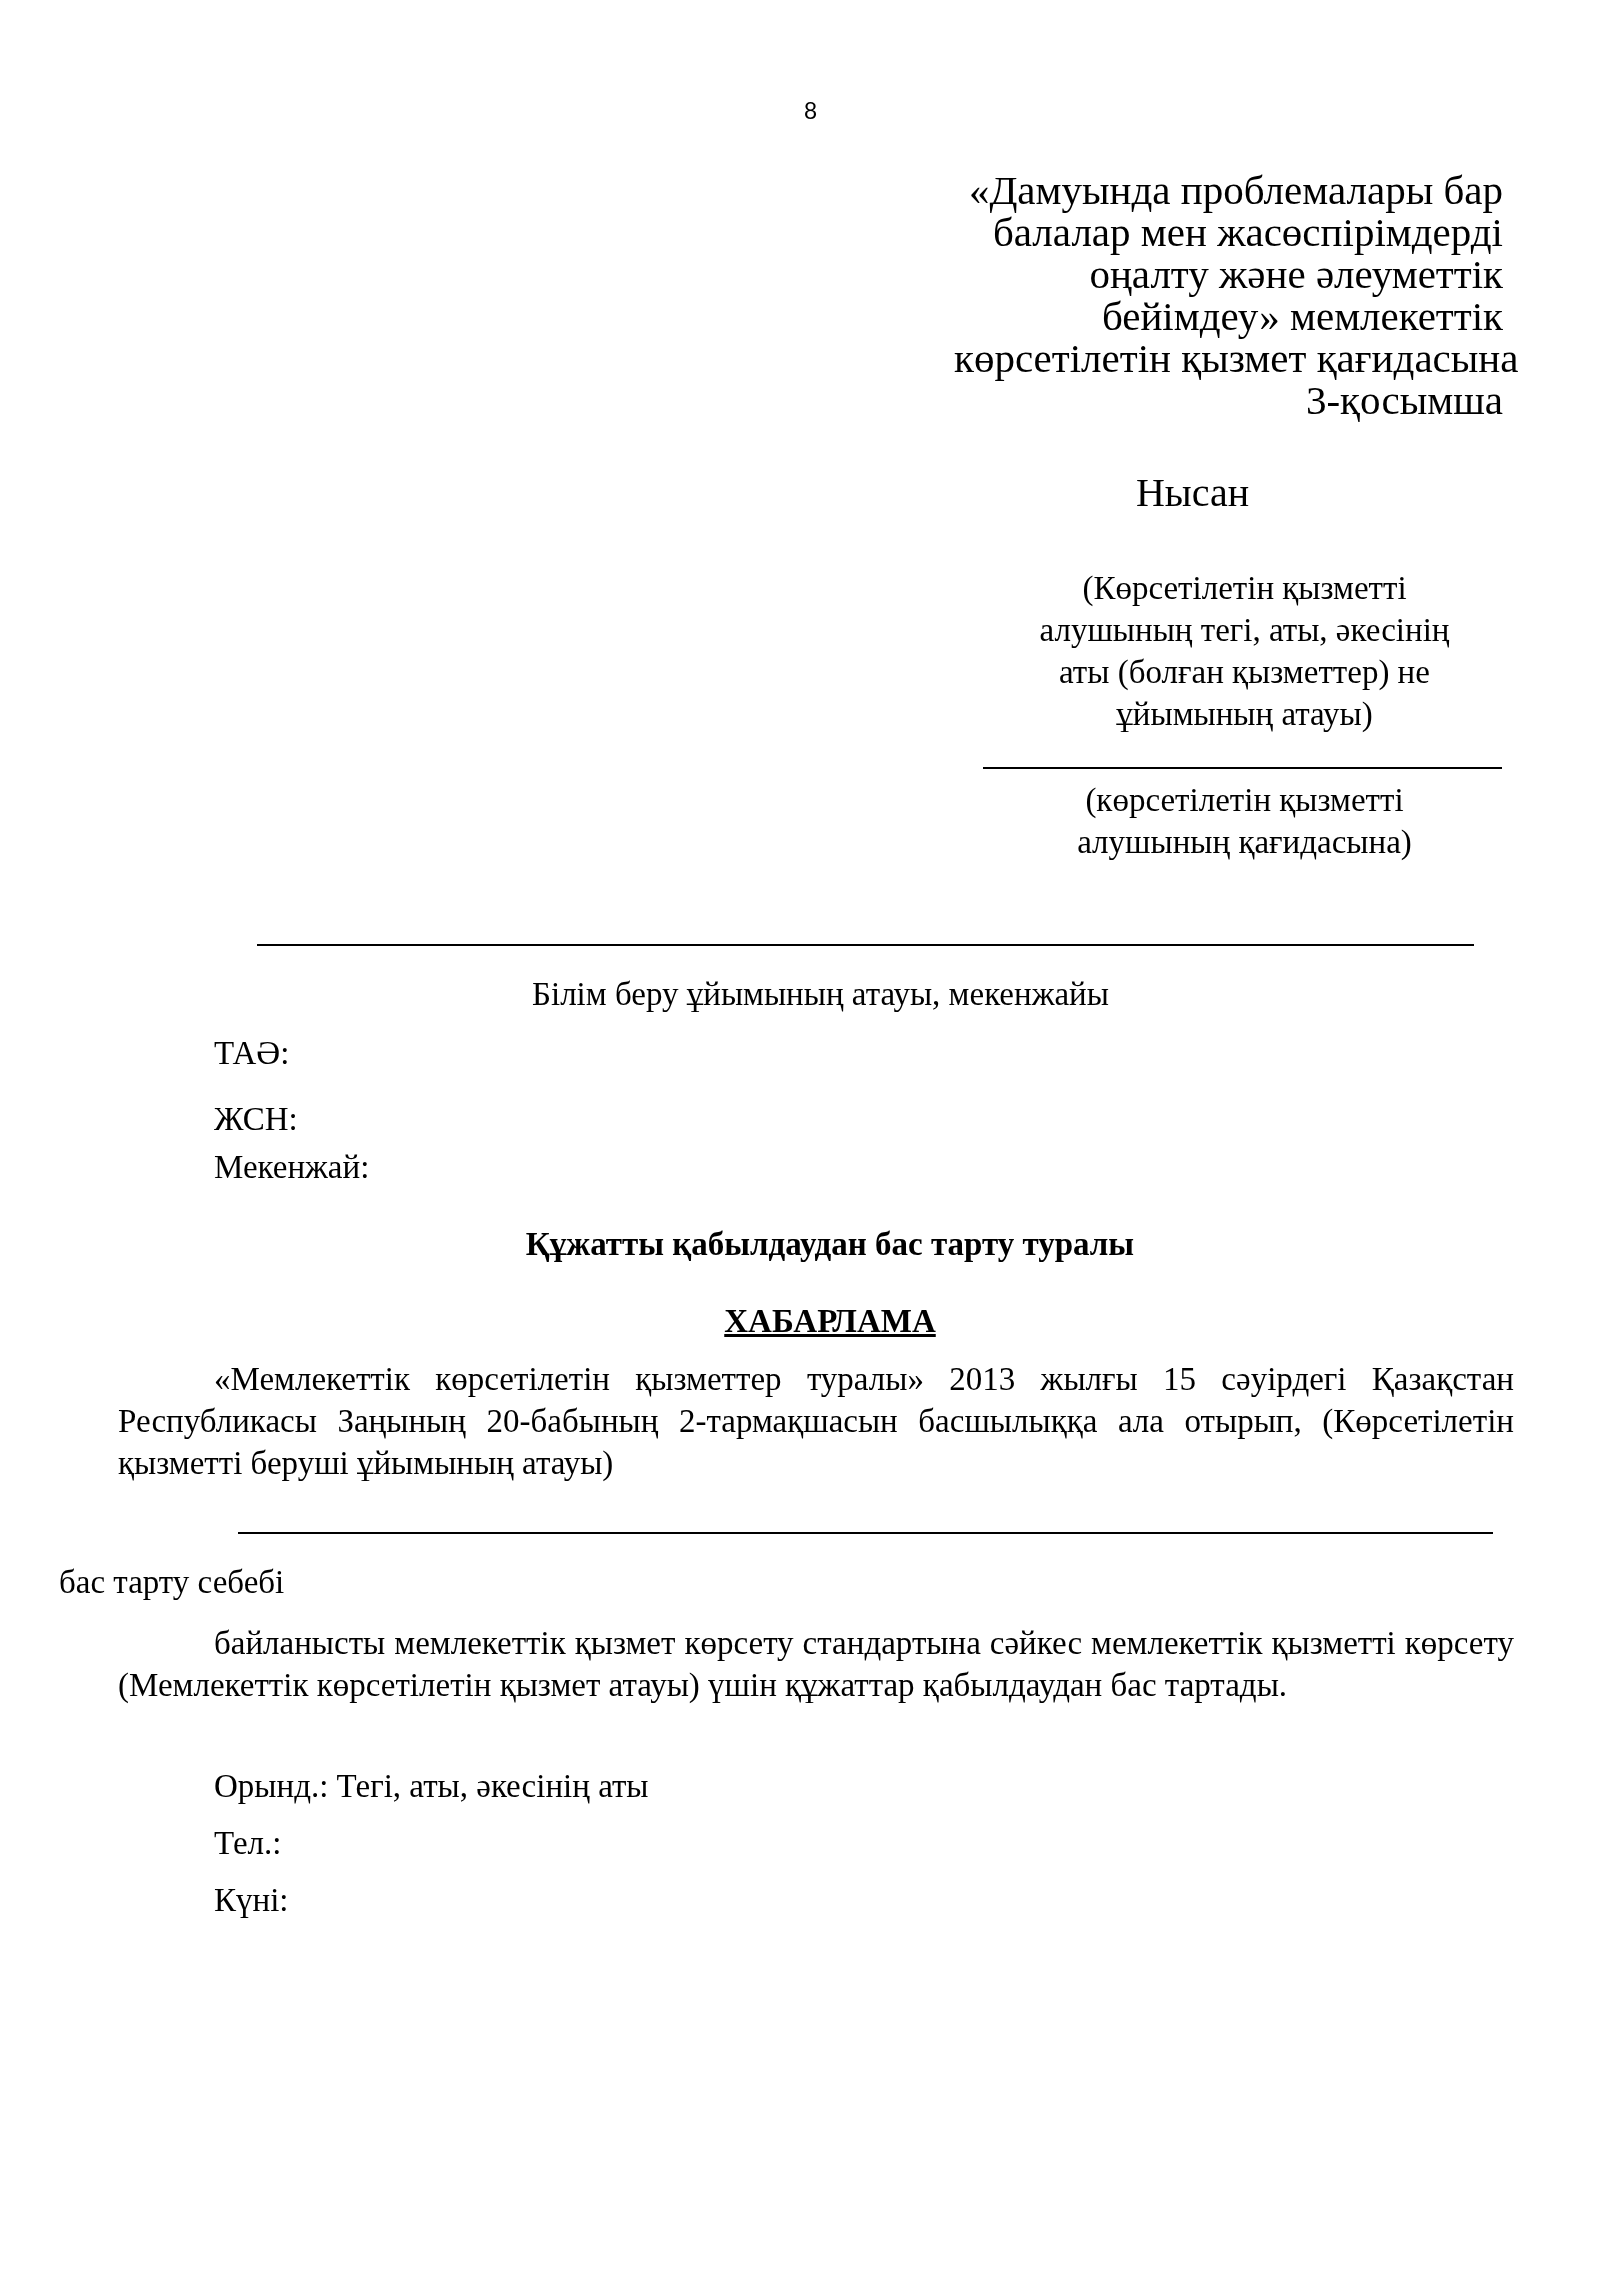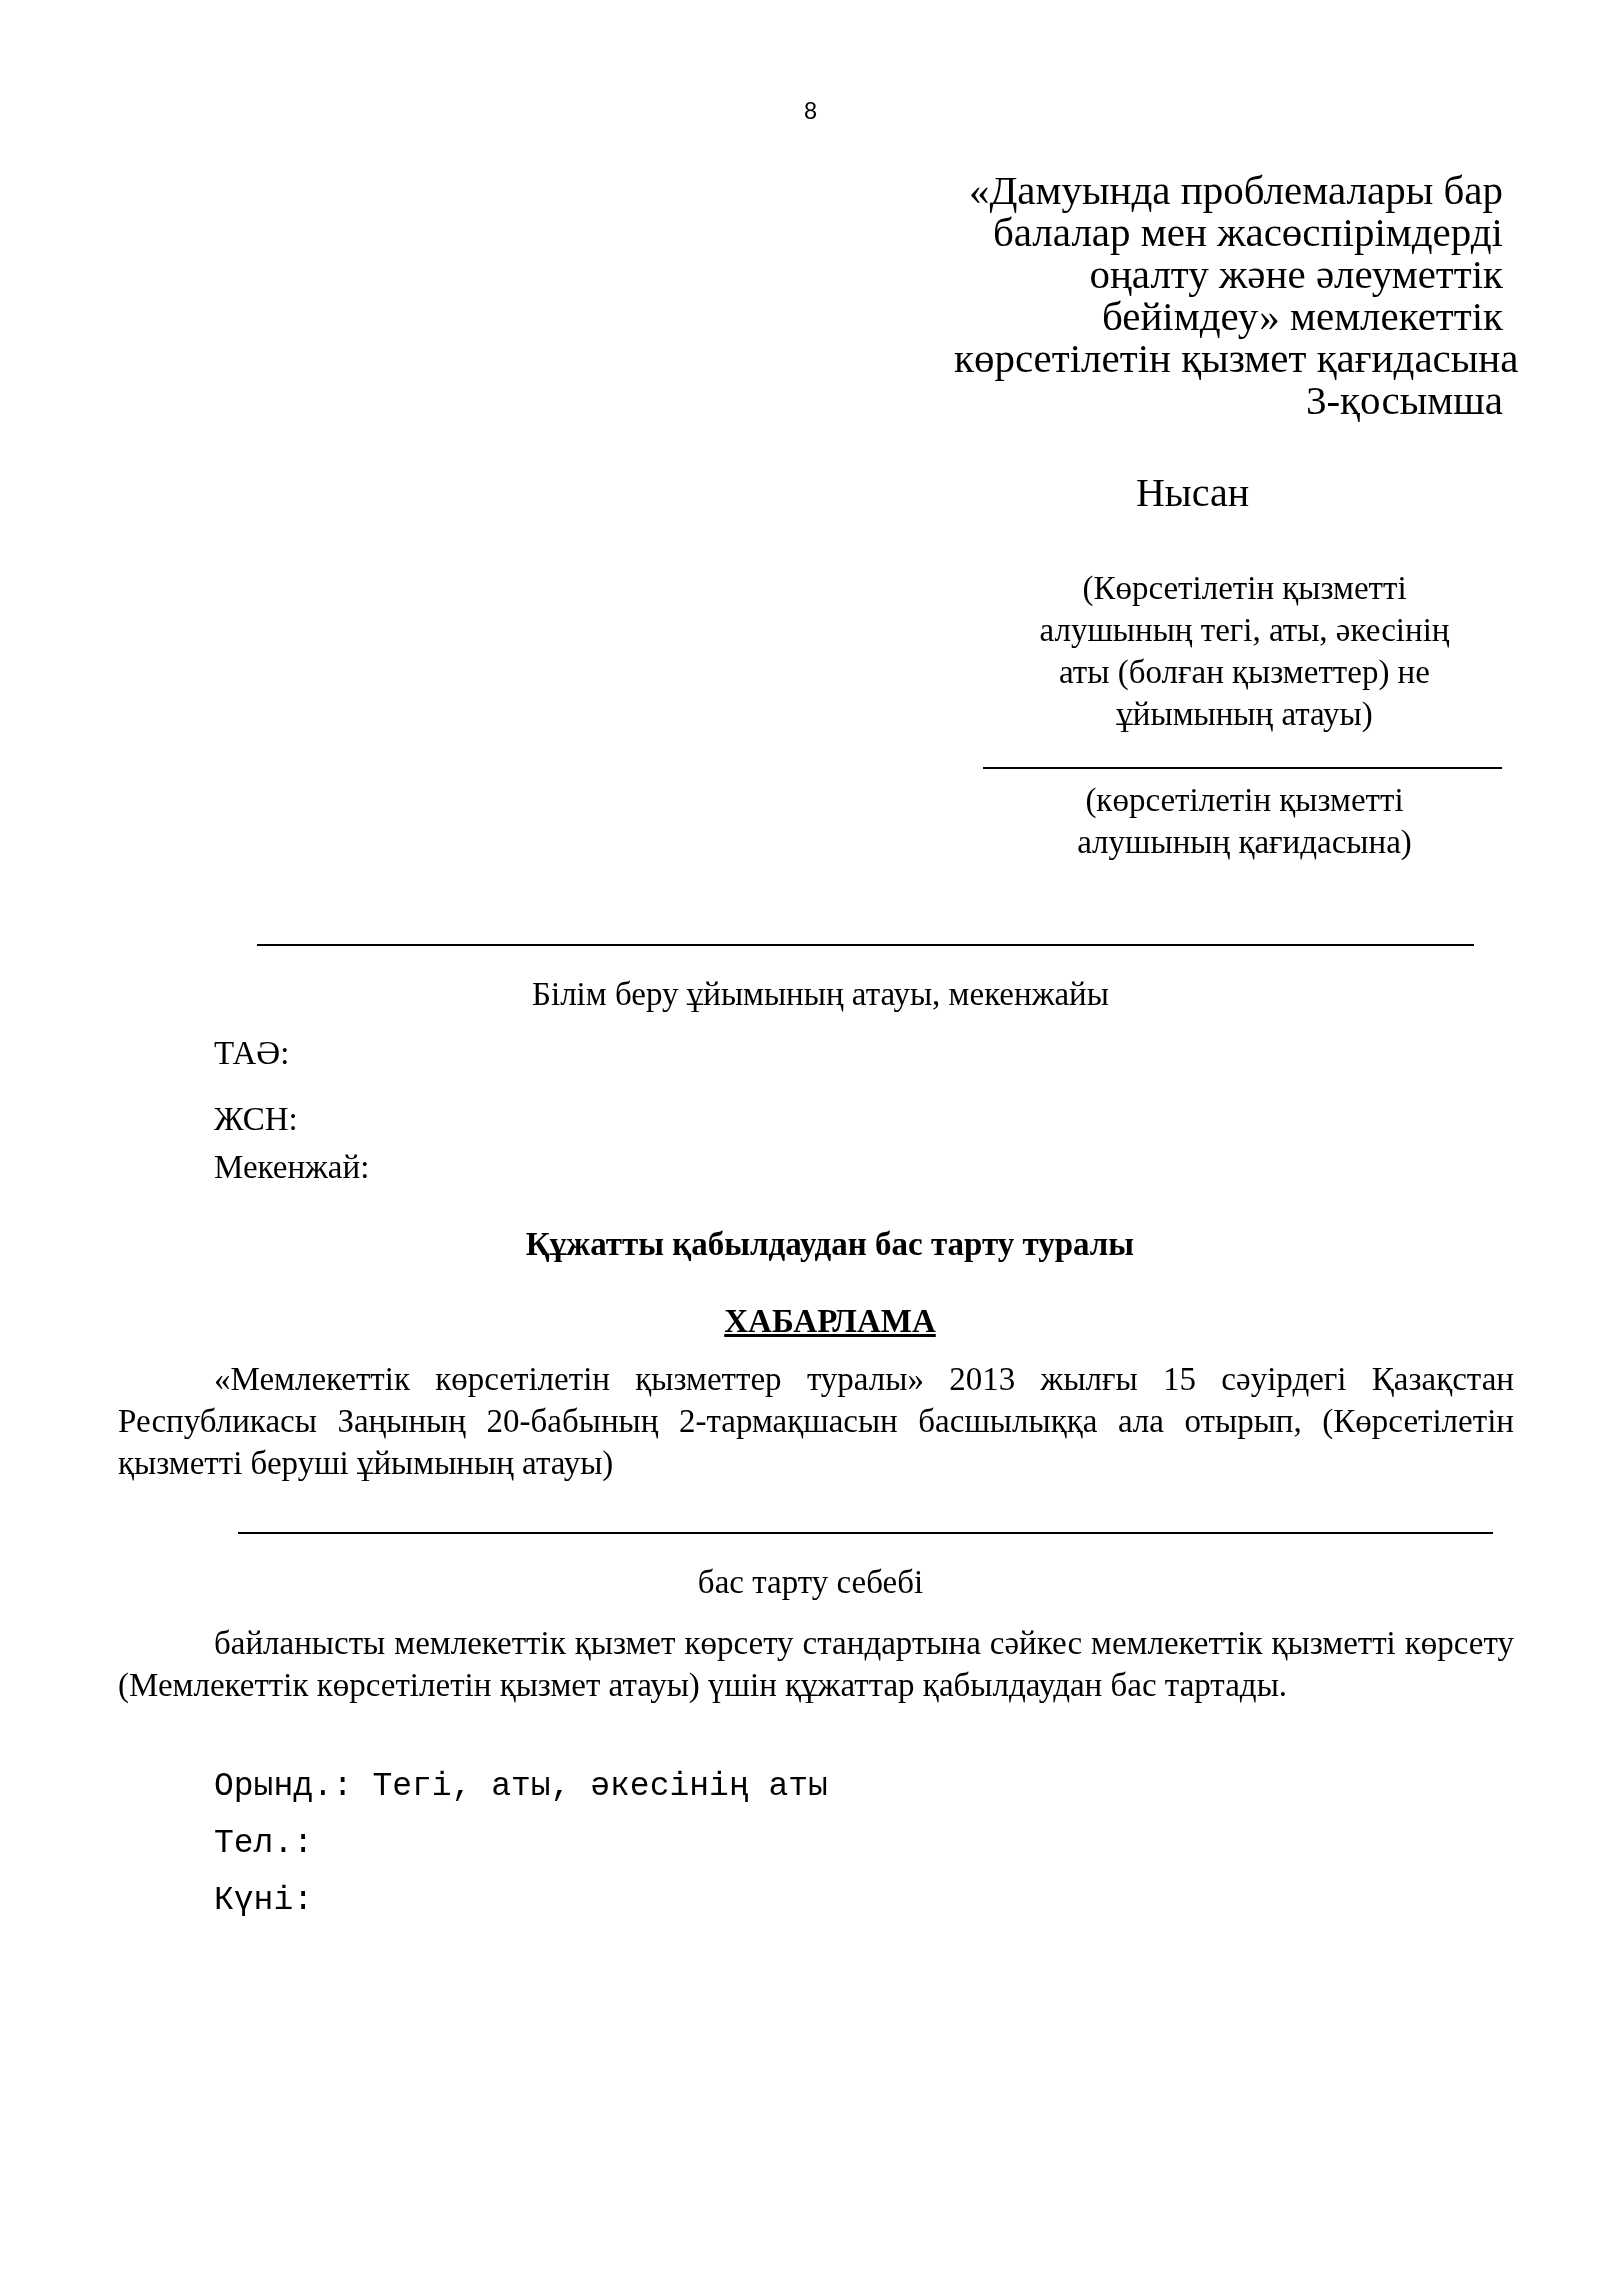--- a/index.html
+++ b/index.html
@@ -121,31 +121,31 @@
       left: 238px;
       width: 1255px;
       height: 0;
       border-top: 2px solid #000;
     }
     .reason-caption {
       position: absolute;
       top: 1563px;
       left: 0;
       width: 1621px;
-      text-align: center;
+      text-align: left;
       font-size: 33px;
       line-height: 39px;
+      padding-left: 59px;
       box-sizing: border-box;
     }
     .sign-line {
       position: absolute;
       left: 214px;
       font-size: 33px;
       line-height: 39px;
-      font-family: Liberation Mono, monospace;
     }
   </style>
 </head>
 <body>
 
 <div class="page-number">8</div>
 
 <div class="appendix-block">
   <div>«Дамуында проблемалары бар</div>
   <div>балалар мен жасөспірімдерді</div>

